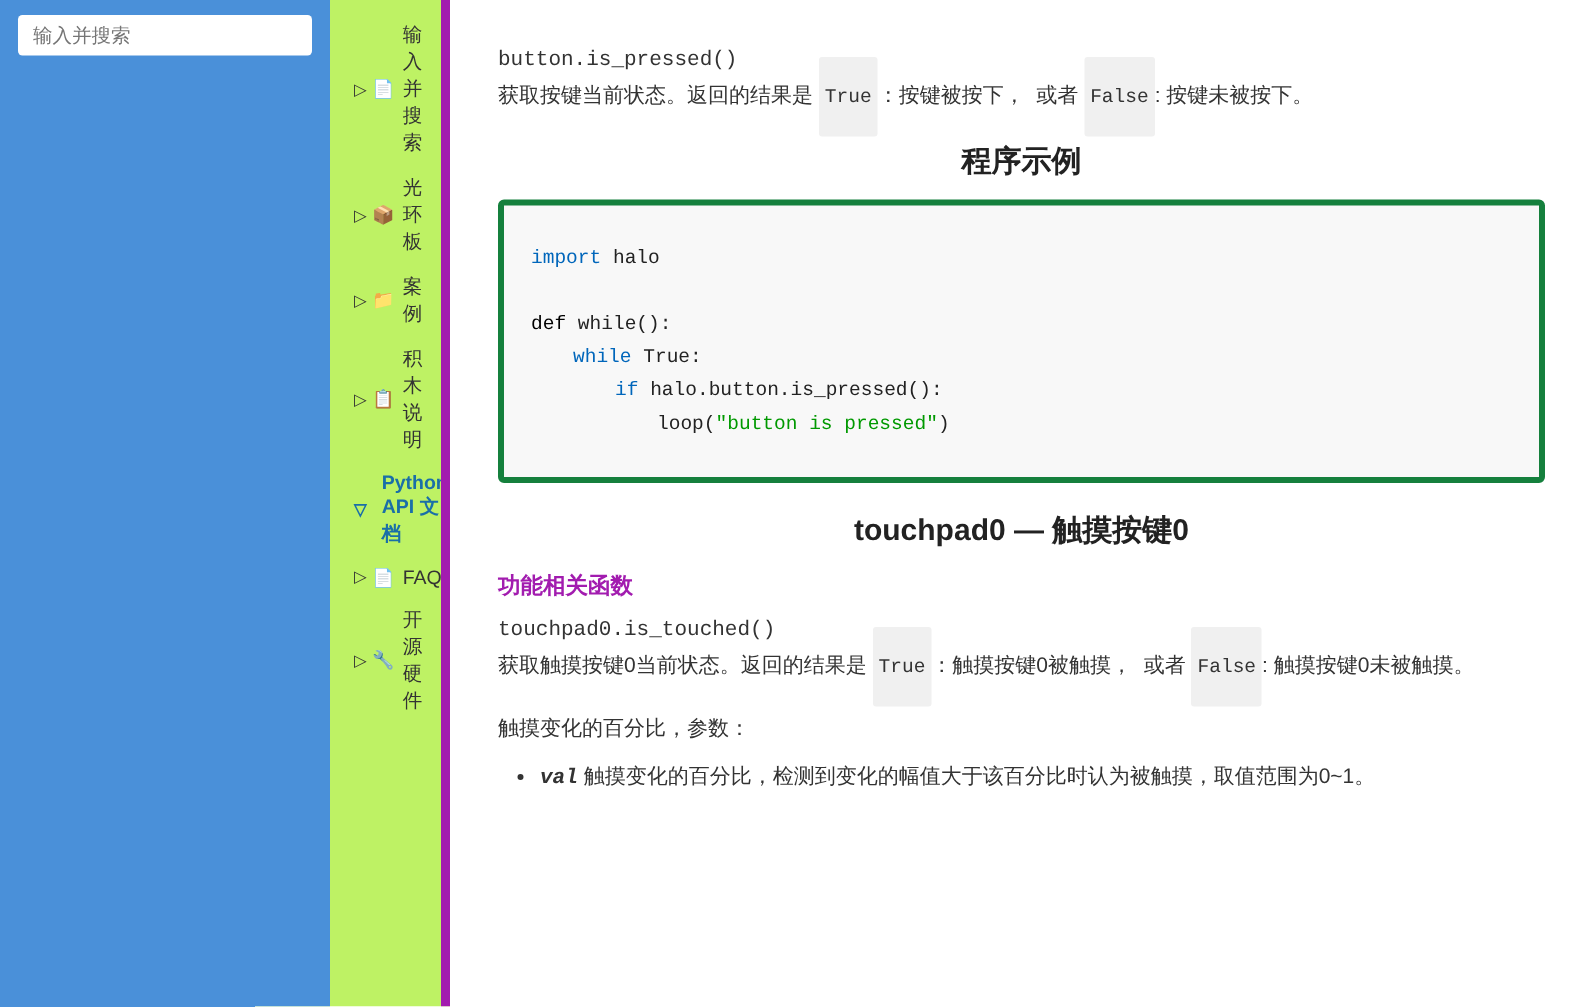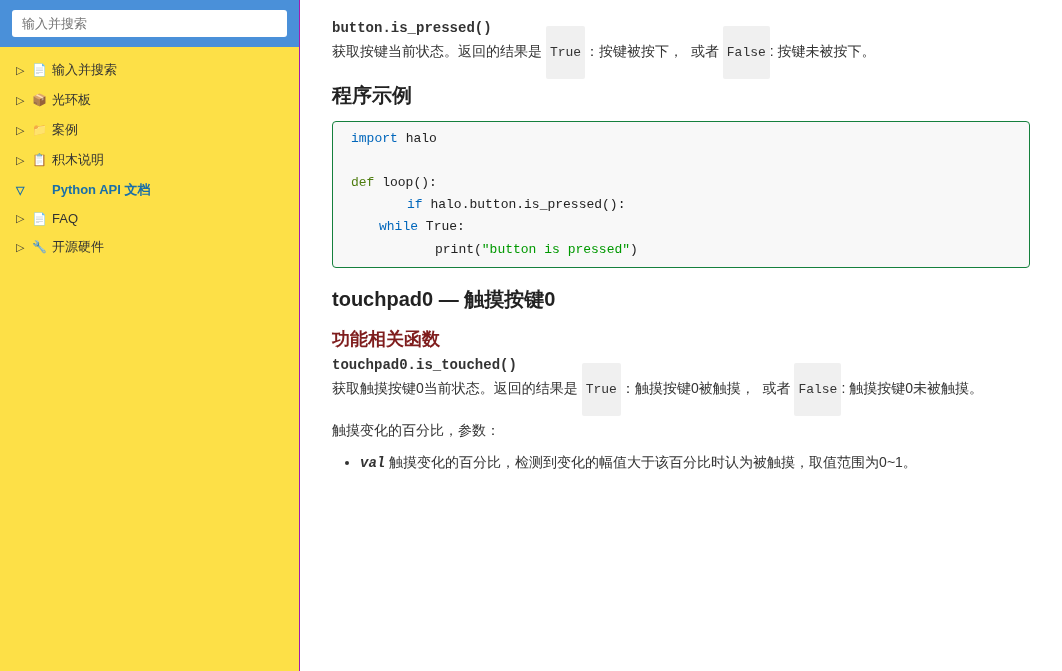--- a/index.html
+++ b/index.html
@@ -9,24 +9,24 @@
       height: 671px;
       width: 1062px;
       overflow: hidden;
       background: #fff;
     }
 
     
     #sidebar {
       width: 300px;
       min-width: 300px;
-      background: #fde047;
-      border-right: 1px solid #a21caf;
+      background: #bef264;
+      border-right: 6px solid #a21caf;
       display: flex;
-      flex-direction: column;
+      flex-direction: row;
       height: 100%;
     }
 
     #search-container {
       padding: 10px 12px;
       background: #4a90d9;
     }
 
     #search-input {
       width: 100%;
@@ -98,53 +98,54 @@
       padding: 19px 4px;
       border-radius: 2px;
       font-size: 13px;
     }
 
     .section-title {
       font-size: 20px;
       font-weight: bold;
       color: #222;
       margin: 18px 0 10px 0;
+      text-align: center;
     }
 
     .subsection-title {
-      font-size: 18px;
-      font-weight: bold;
-      color: #7f1d1d;
+      font-size: 15px;
+      font-weight: bold;
+      color: #a21caf;
       margin: 14px 0 6px 0;
     }
 
     .func-name {
       font-family: "Courier New", Courier, monospace;
       font-size: 14px;
       color: #333;
       display: block;
       margin-bottom: 4px;
-      font-weight: bold;
+      margin-top: 12px;
     }
 
     
     .code-block {
       background: #f8f8f8;
-      border: 1px solid #15803d;
+      border: 4px solid #15803d;
       border-radius: 4px;
-      padding: 6px 18px;
+      padding: 24px 18px;
       margin: 12px 0 16px 0;
       font-family: "Courier New", Courier, monospace;
       font-size: 13px;
       line-height: 1.7;
       overflow-x: auto;
     }
 
     .kw-blue { color: #0066bb; }
-    .kw-def { color: #4d7c0f; }
+    .kw-def { color: #000000; }
     .str-green { color: #009900; }
     .text-black { color: #222; }
 
     
     .bullet-list {
       list-style: disc;
       padding-left: 28px;
       margin-top: 4px;
     }
 
@@ -224,32 +225,32 @@
   <div class="api-func-block">
     <div class="section-title">程序示例</div>
     <div class="code-block">
       <div>
         <span class="kw-blue">import</span>
         <span class="text-black"> halo</span>
       </div>
       <div>&nbsp;</div>
       <div>
         <span class="kw-def">def</span>
-        <span class="text-black"> loop():</span>
+        <span class="text-black"> while():</span>
+      </div>
+      <div style="padding-left:28px;">
+        <span class="kw-blue">while</span>
+        <span class="text-black"> True:</span>
       </div>
       <div style="padding-left:56px;">
         <span class="kw-blue">if</span>
         <span class="text-black"> halo.button.is_pressed():</span>
       </div>
-      <div style="padding-left:28px;">
-        <span class="kw-blue">while</span>
-        <span class="text-black"> True:</span>
-      </div>
       <div style="padding-left:84px;">
-        <span class="text-black">print(</span><span class="str-green">"button is pressed"</span><span class="text-black">)</span>
+        <span class="text-black">loop(</span><span class="str-green">"button is pressed"</span><span class="text-black">)</span>
       </div>
     </div>
   </div>
 
   <div class="api-func-block">
     <div class="section-title">
       <span>touchpad0 — 触摸按键0</span>
     </div>
     <div class="subsection-title">功能相关函数</div>
 

